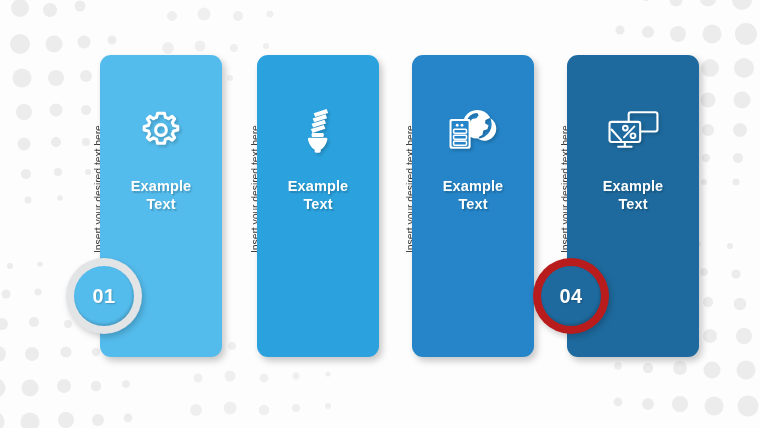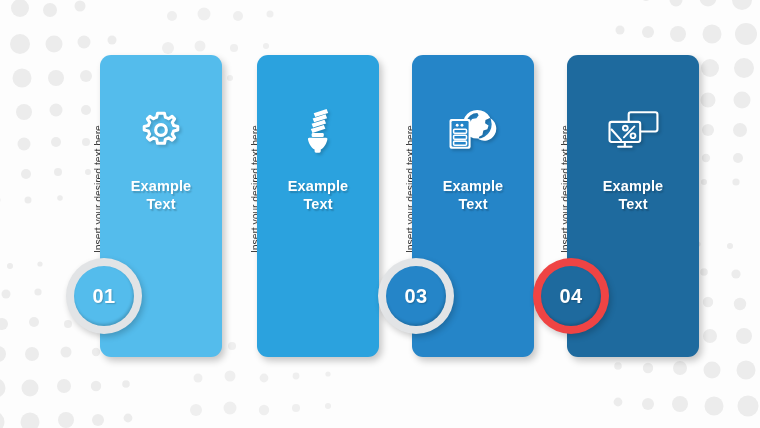--- a/index.html
+++ b/index.html
@@ -410,25 +410,20 @@
               <rect x="6.8" y="35.6" width="13.4" height="4.2" rx="1" fill="none" stroke="#ffffff" stroke-width="1.6"></rect>
             </g>
           </svg>
         </div>
         <div class="title">
           <div>Example</div>
           <div>Text</div>
         </div>
       </div>
 
-      <div class="numcircle" style="background: rgb(226, 228, 230);">
-        <div class="inner" style="background:#2585c8">
-          <span class="num">03</span>
-        </div>
-      </div>
     </div>
 
     <div class="col col-3">
       <div class="vcaption">
         <span>Insert your desired text here.</span>
       </div>
 
       <div class="card" style="background:#1e6a9e">
         <div class="icon-wrap">
           <svg width="56" height="46" viewBox="0 0 58 48" fill="none" stroke="#ffffff" stroke-width="2.2" stroke-linejoin="round" stroke-linecap="round">
@@ -448,21 +443,21 @@
               <path d="M30.5 20.3 L19.5 31.7"></path>
             </g>
           </svg>
         </div>
         <div class="title">
           <div>Example</div>
           <div>Text</div>
         </div>
       </div>
 
-      <div class="numcircle" style="background: #ef4444;">
+      <div class="numcircle" style="background: #b91c1c;">
         <div class="inner" style="background:#1e6a9e">
           <span class="num">04</span>
         </div>
       </div>
     </div>
 
   </div>
 </div>
 
 </body></html>

